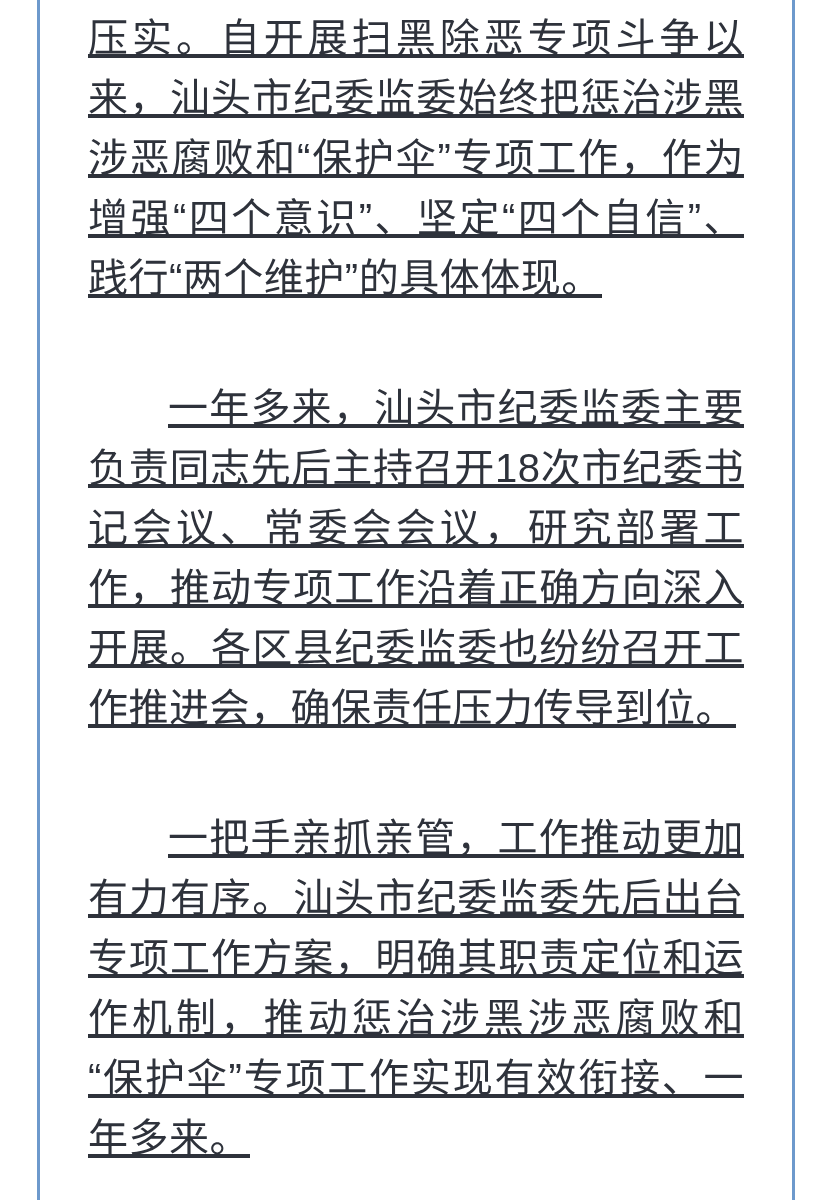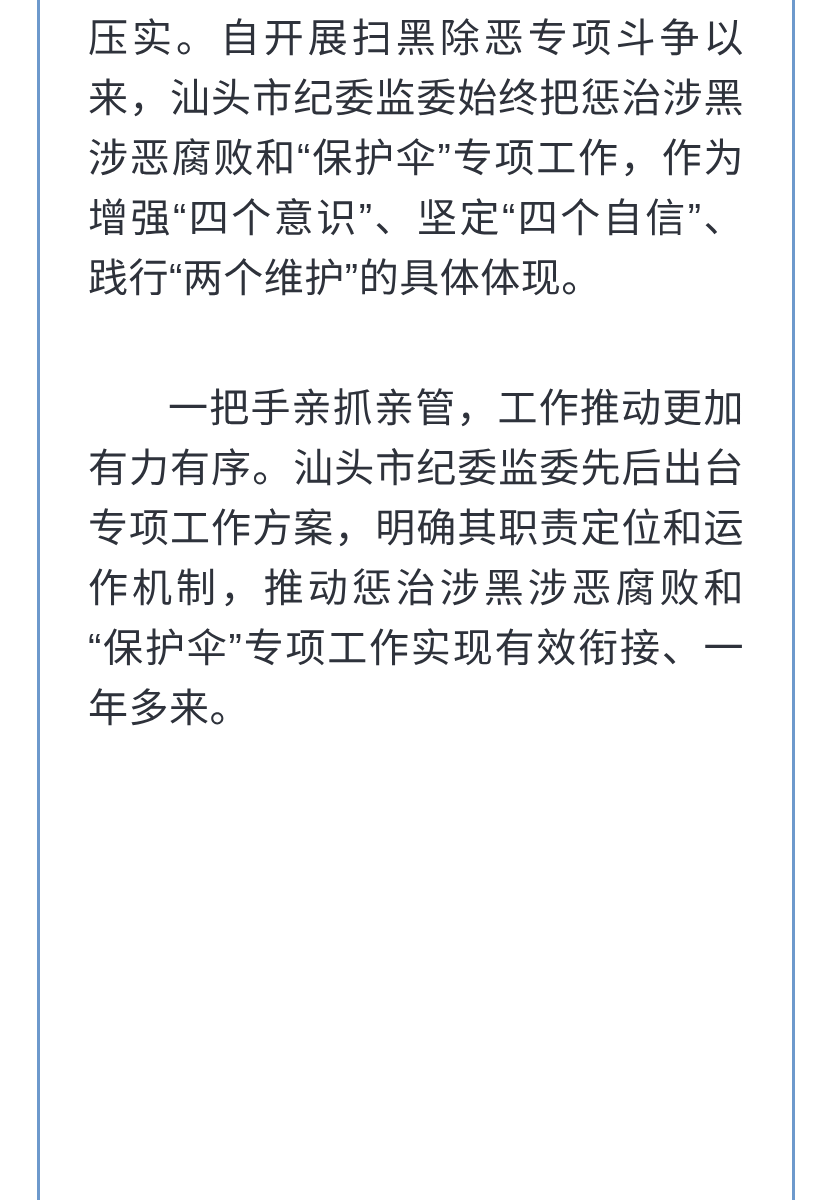--- a/index.html
+++ b/index.html
@@ -1,20 +1,20 @@
 <!DOCTYPE html>
 <html lang="zh-CN" style="--bg: #ffffff; --text-color: #2e323b; --rule-color: #6d99cc;"><head>
 <meta charset="utf-8">
 <style>
   :root {
     --bg: #ffffff;
     --text-color: #2e323b;
     --rule-color: #6d99cc;
   }
-  * { margin: 0; padding: 0; box-sizing: border-box; }
+  * { margin: 0; padding: 0; box-sizing: border-box; text-decoration: underline; }
   html, body {
     width: 826px;
     height: 1200px;
     background: var(--bg);
     overflow: hidden;
     font-family: "Liberation Sans", "DejaVu Sans", sans-serif;
   }
   .article-frame {
     position: absolute;
     top: 0;
@@ -44,15 +44,16 @@
   .article-body p:last-child {
     margin-bottom: 0;
   }
 </style>
 </head>
 <body>
 
 <div class="article-frame">
   <div class="article-body">
     <p>压实。自开展扫黑除恶专项斗争以来，汕头市纪委监委始终把惩治涉黑涉恶腐败和“保护伞”专项工作，作为增强“四个意识”、坚定“四个自信”、践行“两个维护”的具体体现。</p>
+    <p class="indent">一年多来，汕头市纪委监委主要负责同志先后主持召开18次市纪委书记会议、常委会会议，研究部署工作，推动专项工作沿着正确方向深入开展。各区县纪委监委也纷纷召开工作推进会，确保责任压力传导到位。</p>
     <p class="indent">一把手亲抓亲管，工作推动更加有力有序。汕头市纪委监委先后出台专项工作方案，明确其职责定位和运作机制，推动惩治涉黑涉恶腐败和“保护伞”专项工作实现有效衔接、一年多来。</p>
   </div>
 </div>
 
 </body></html>

